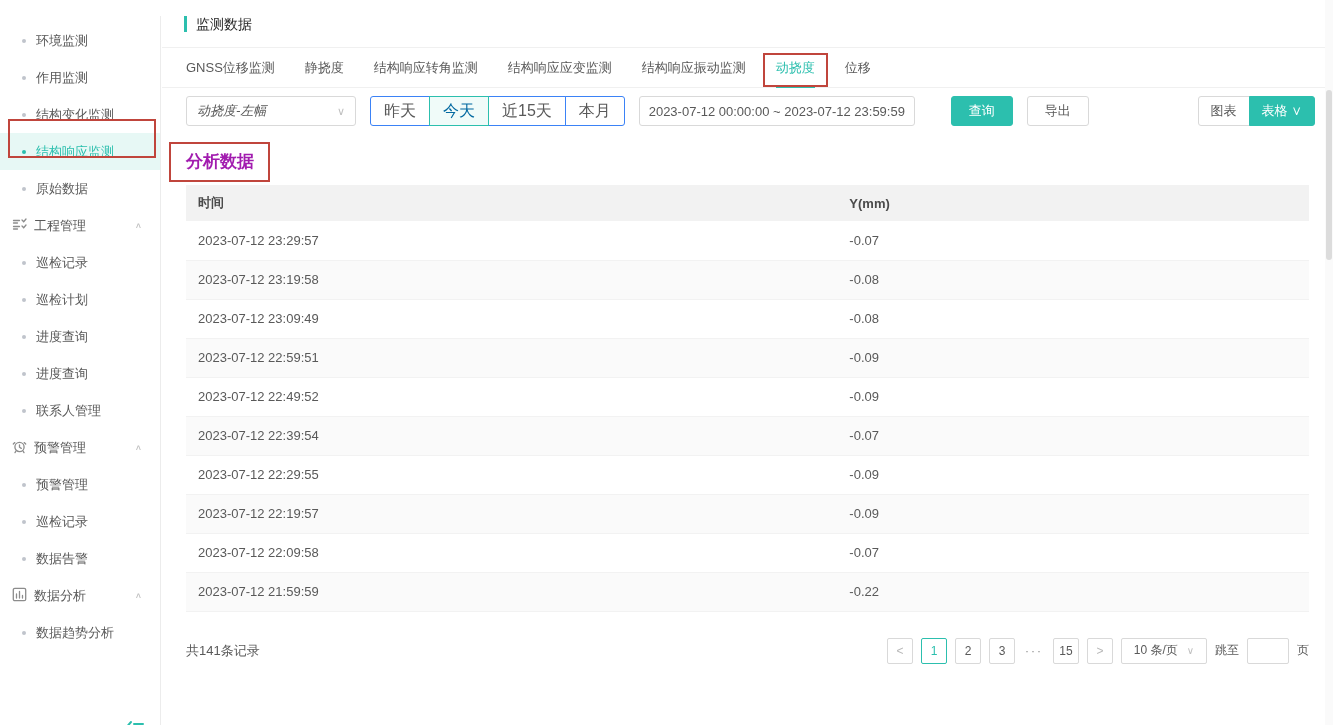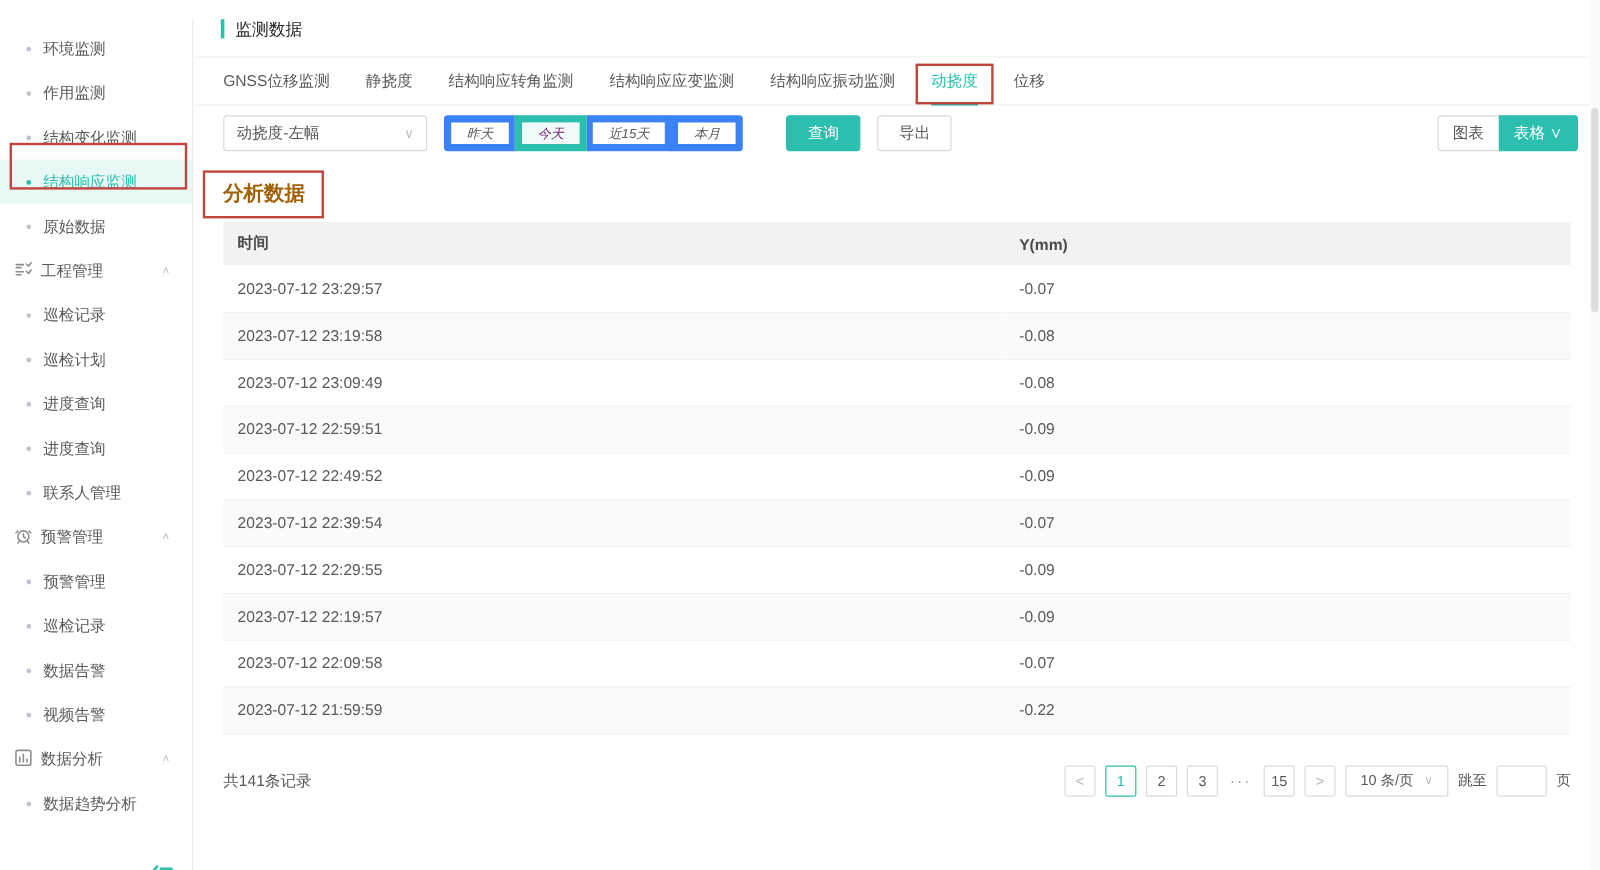--- a/index.html
+++ b/index.html
@@ -34,45 +34,45 @@
     border-bottom:1px solid #f0f0f0; }
   .tab { position:relative; font-size:13px; color:#595959; cursor:pointer;
     height:40px; display:flex; align-items:center; }
   .tab.active { color:#2cbfae; }
   .tab.active::after { content:""; position:absolute; left:0; right:0; bottom:0;
     height:2px; background:#2cbfae; }
 
   .filter-bar { height:46px; display:flex; align-items:center; padding:0 18px 0 24px; gap:14px; }
   .select { width:170px; height:30px; border:1px solid #d9d9d9; border-radius:3px;
     display:flex; align-items:center; justify-content:space-between; padding:0 10px;
-    font-size:13px; color:#595959; cursor:pointer; background:#fff; }
+    font-size:13px; color:#595959; cursor:pointer; background:#fff;font-style:italic; }
   .select .chev { color:#bfbfbf; font-size:11px; }
   .quick-group { display:flex; }
-  .quick-btn { height:30px; padding:0 13px; border:6px solid #3b82f6; background:#fff;
-    font-size:11px; color:#595959; display:flex; align-items:center; cursor:pointer;
-    margin-left:-1px;font-style:italic; }
+  .quick-btn { height:30px; padding:0 13px; border:1px solid #3b82f6; background:#fff;
+    font-size:16px; color:#595959; display:flex; align-items:center; cursor:pointer;
+    margin-left:-1px; }
   .quick-btn:first-child { border-radius:3px 0 0 3px; margin-left:0; }
   .quick-btn:last-child { border-radius:0 3px 3px 0; }
-  .quick-btn.active { border-color:#2cbfae; color:#701a75; background:#f0fbf9; z-index:1; }
+  .quick-btn.active { border-color:#2cbfae; color:#0369a1; background:#f0fbf9; z-index:1; }
   .date-input { width:276px; height:30px; border:1px solid #d9d9d9; border-radius:3px;
     font-size:13px; color:#595959; display:flex; align-items:center; justify-content:center;
     background:#fff; cursor:text; }
   .btn { height:30px; min-width:62px; padding:0 16px; border:1px solid #d9d9d9;
     border-radius:3px; background:#fff; font-size:13px; color:#595959; cursor:pointer; }
   .btn.primary { background:#2cbfae; border-color:#2cbfae; color:#fff; margin-left:22px; }
   .spacer { flex:1; }
   .view-toggle { display:flex; }
   .view-toggle .btn { min-width:52px; padding:0 12px; }
   .view-toggle .btn:first-child { border-radius:3px 0 0 3px; }
   .view-toggle .btn.active { background:#2cbfae; border-color:#2cbfae; color:#fff;
     border-radius:0 3px 3px 0; margin-left:-1px; }
 
   .section-head { padding:16px 24px 12px; }
   .section-title { position:relative; display:inline-block; font-size:17px;
-    font-weight:bold; color:#a16207; }
+    font-weight:bold; color:#a21caf; }
 
   table.data { width:calc(100% - 48px); margin:0 24px; border-collapse:collapse; }
   table.data th { background:#f2f2f2; height:36px; text-align:left; font-size:13px;
     color:#4a4a4a; font-weight:bold; padding-left:12px; }
   table.data td { height:39px; font-size:13px; color:#595959; padding-left:12px;
     border-bottom:1px solid #f2f2f2; }
   table.data tr.alt td { background:#fafafa; }
   .col-time { width:58%; }
 
   .footer { margin:26px 24px 0; display:flex; align-items:center;
@@ -170,24 +170,20 @@
         <span>预警管理</span>
       </div>
       <div class="side-item">
         <span class="dot"></span>
         <span>巡检记录</span>
       </div>
       <div class="side-item">
         <span class="dot"></span>
         <span>数据告警</span>
       </div>
-      <div class="side-item">
-        <span class="dot"></span>
-        <span>视频告警</span>
-      </div>
       <div class="side-group">
         <span><svg viewBox="0 0 15 15" fill="none" stroke="#8c8c8c" stroke-width="1.3" stroke-linecap="round">
             <rect x="1.3" y="1.3" width="12.4" height="12.4" rx="1.5"></rect>
             <path d="M4.5 11V7 M7.5 11V4.5 M10.5 11V8.5"></path>
           </svg></span>
         <span>数据分析</span>
         <span class="chev">∧</span>
       </div>
       <div class="side-item">
         <span class="dot"></span>
@@ -221,20 +217,21 @@
     <div class="select">
       <span>动挠度-左幅</span>
       <span class="chev">∨</span>
     </div>
     <div class="quick-group">
         <button class="quick-btn">昨天</button>
         <button class="quick-btn active">今天</button>
         <button class="quick-btn">近15天</button>
         <button class="quick-btn">本月</button>
       </div>
+    <div class="date-input">2023-07-12 00:00:00 ~ 2023-07-12 23:59:59</div>
     <button class="btn primary">查询</button>
     <button class="btn">导出</button>
     <div class="spacer"></div>
     <div class="view-toggle">
       <button class="btn">图表</button>
       <button class="btn active"><span>表格</span>&nbsp;<span class="chev">∨</span></button>
     </div>
   </div>
 
   <div class="section-head">

